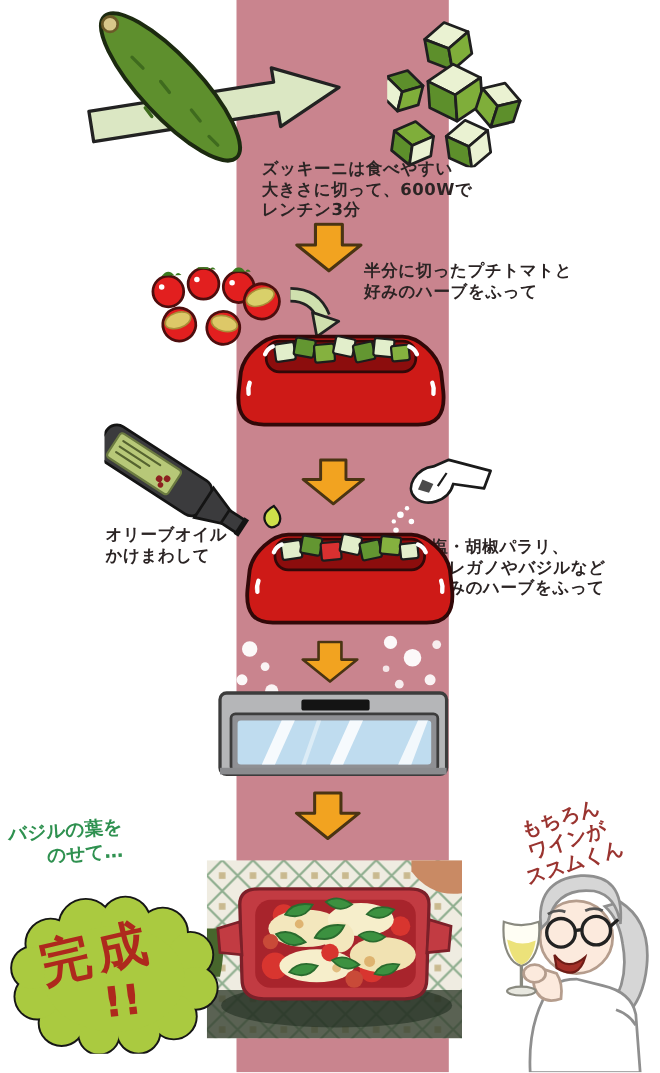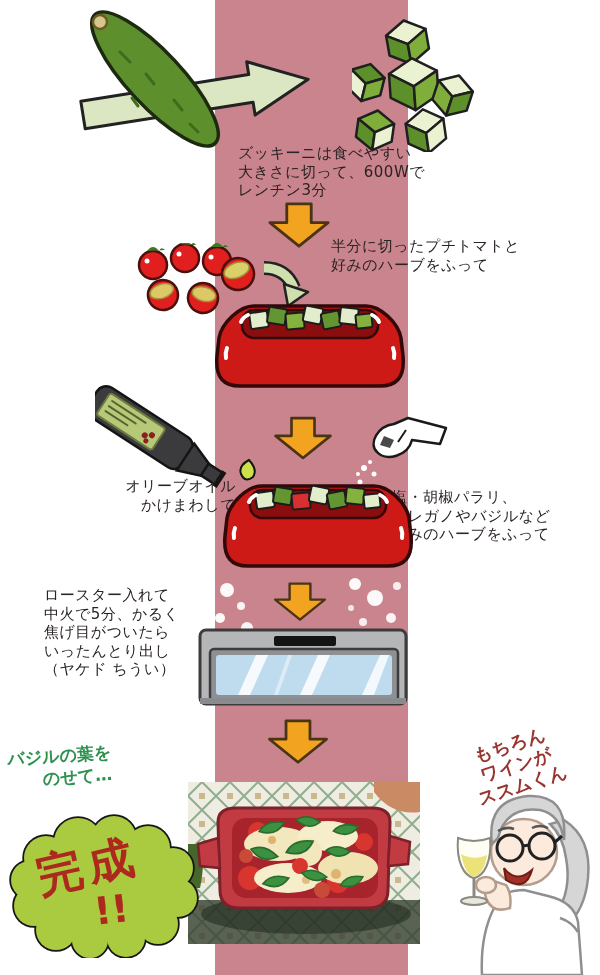--- a/index.html
+++ b/index.html
@@ -1,25 +1,25 @@
 <!DOCTYPE html>
 <html><head>
 <meta charset="utf-8">
 <style>
   html,body{margin:0;padding:0;background:#fff;}
   .canvas{position:relative;width:600px;height:975px;background:#ffffff;overflow:hidden;
           font-family:"DejaVu Sans",sans-serif;}
   .abs{position:absolute;}
   .band{left:215px;top:0;width:193px;height:975px;background:#c9848e;}
-  .ht{white-space:pre-line;font-weight:400;color:#2b2424;font-size:15px;line-height:1.24;letter-spacing:.5px;}
+  .ht{white-space:pre-line;font-weight:700;color:#2b2424;font-size:15px;line-height:1.24;letter-spacing:.5px;}
   .note-green{color:#2f9150;font-size:17px;font-weight:700;white-space:pre-line;line-height:1.3;transform:rotate(-4deg);}
   .note-maroon{color:#9a3430;font-size:18px;font-weight:700;white-space:pre-line;line-height:1.18;transform:rotate(-18deg);text-align:center;}
   .kansei{color:#ae291d;font-size:46px;font-weight:700;letter-spacing:6px;transform:rotate(-13deg);}
   .bang{color:#ae291d;font-size:38px;font-weight:900;transform:rotate(-7deg);}
-  .ctr{text-align:right;}
+  .ctr{text-align:left;}
 </style>
 </head>
 <body>
 
 <div class="canvas">
 
   <div class="abs band"></div>
 
   <svg class="abs" style="left:58px;top:8px" width="270" height="145" viewBox="0 0 270 145">
     <polygon points="25,93 195,93 195,80 253,107 195,134 195,121 25,121" transform="rotate(-9 25 107)" fill="#dbe7c3" stroke="#222" stroke-width="3" stroke-linejoin="round"></polygon>
@@ -193,25 +193,20 @@
       <rect x="146" y="20" width="16" height="14" rx="2" transform="rotate(-6 154 27)" fill="#e2eecb"></rect>
     </g>
     <g stroke="#fff" stroke-width="4" stroke-linecap="round" fill="none">
       <path d="M38,21 q-5,2 -7,7"></path>
         <path d="M162,21 q5,2 7,7"></path>
         <path d="M17,54 q-2,5 -1,10"></path>
         <path d="M183,54 q2,5 1,10"></path>
     </g>
   </svg>
 
-  <div class="abs ht" style="left:44px;top:586px;width:185px">ロースター入れて
-中火で5分、かるく
-焦げ目がついたら
-いったんとり出し
-（ヤケド ちうい）</div>
 
   <svg class="abs" style="left:271px;top:582px" width="58" height="40" viewBox="0 0 70 50">
     <polygon points="22,2 48,2 48,22 66,22 35,47 4,22 22,22" fill="#f2a320" stroke="#4a3413" stroke-width="3" stroke-linejoin="round"></polygon>
   </svg>
 
   <svg class="abs" style="left:205px;top:572px" width="205" height="80" viewBox="0 0 205 80">
     <g fill="#ffffff">
       <circle cx="22" cy="18" r="7" opacity=".95"></circle>
         <circle cx="36" cy="34" r="4" opacity=".9"></circle>
       <circle cx="15" cy="46" r="5" opacity=".95"></circle>

